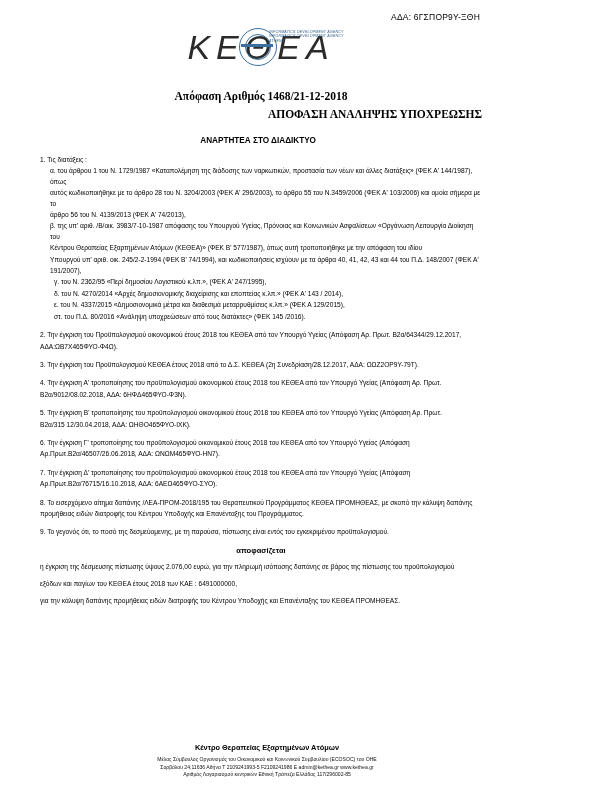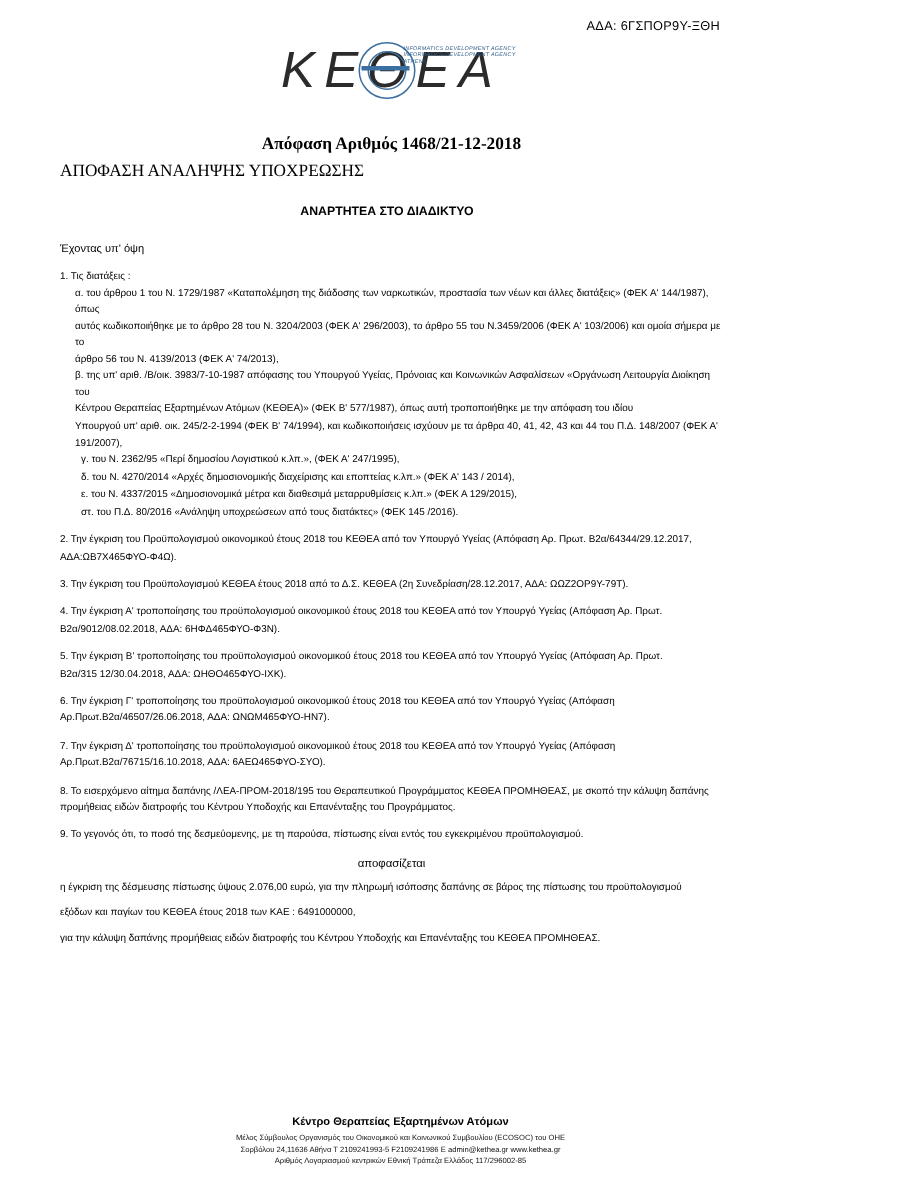--- a/index.html
+++ b/index.html
@@ -90,23 +90,23 @@
   }
   .title-1 {
     margin-top: 14px;
     text-align: center;
     font-family: "Liberation Serif", serif;
     font-weight: bold;
     font-size: 11.5px;
   }
   .title-2 {
     margin-top: 6px;
-    text-align: left;
+    text-align: right;
     font-family: "Liberation Serif", serif;
-    font-weight: normal;
+    font-weight: bold;
     font-size: 11.5px;
   }
   .publish-note {
     margin-top: 16px;
     text-align: center;
     font-weight: bold;
     font-size: 8.2px;
     font-family: "Liberation Sans", sans-serif;
     padding-right: 6px;
   }
@@ -125,21 +125,21 @@
     margin-bottom: 8px;
   }
   .blk p {
     margin: 0 0 1px 0;
   }
   .ind-1 { padding-left: 10px; }
   .ind-2 { padding-left: 14px; }
   .decision-head {
     margin-top: 6px;
     text-align: center;
-    font-weight: normal;
+    font-weight: bold;
     font-size: 7.6px;
     font-family: "Liberation Sans", sans-serif;
   }
   .decision-body {
     margin-top: 7px;
     font-size: 6.6px;
     font-family: "Liberation Sans", sans-serif;
     line-height: 10.4px;
   }
   .footer {
@@ -177,21 +177,20 @@
       <span class="bar"></span>
     </span>
     <span class="logo-sub">INFORMATICS DEVELOPMENT AGENCY INFORMATICS DEVELOPMENT AGENCY ATHENS</span>
   </div>
 
   <div class="title-1">Απόφαση Αριθμός  1468/21-12-2018</div>
   <div class="title-2">ΑΠΟΦΑΣΗ ΑΝΑΛΗΨΗΣ ΥΠΟΧΡΕΩΣΗΣ</div>
 
   <div class="publish-note">ΑΝΑΡΤΗΤΕΑ ΣΤΟ ΔΙΑΔΙΚΤΥΟ</div>
 
-  <div class="preamble">Έχοντας υπ' όψη</div>
 
   <div class="body-area">
 
     <div class="blk">
       <p>1. Τις διατάξεις :</p>
       <p class="ind-1">α. του άρθρου 1 του Ν. 1729/1987 «Καταπολέμηση της διάδοσης των ναρκωτικών, προστασία των νέων και άλλες διατάξεις» (ΦΕΚ Α' 144/1987), όπως</p>
       <p class="ind-1">αυτός κωδικοποιήθηκε με το άρθρο 28 του Ν. 3204/2003 (ΦΕΚ Α' 296/2003), το άρθρο 55 του Ν.3459/2006 (ΦΕΚ Α' 103/2006) και ομοία σήμερα με το</p>
       <p class="ind-1">άρθρο 56 του Ν. 4139/2013 (ΦΕΚ Α' 74/2013),</p>
       <p class="ind-1">β. της υπ' αριθ. /Β/οικ. 3983/7-10-1987 απόφασης του Υπουργού Υγείας, Πρόνοιας και Κοινωνικών Ασφαλίσεων «Οργάνωση Λειτουργία Διοίκηση του</p>
       <p class="ind-1">Κέντρου Θεραπείας Εξαρτημένων Ατόμων (ΚΕΘΕΑ)» (ΦΕΚ Β' 577/1987), όπως αυτή τροποποιήθηκε με την απόφαση του ιδίου</p>

